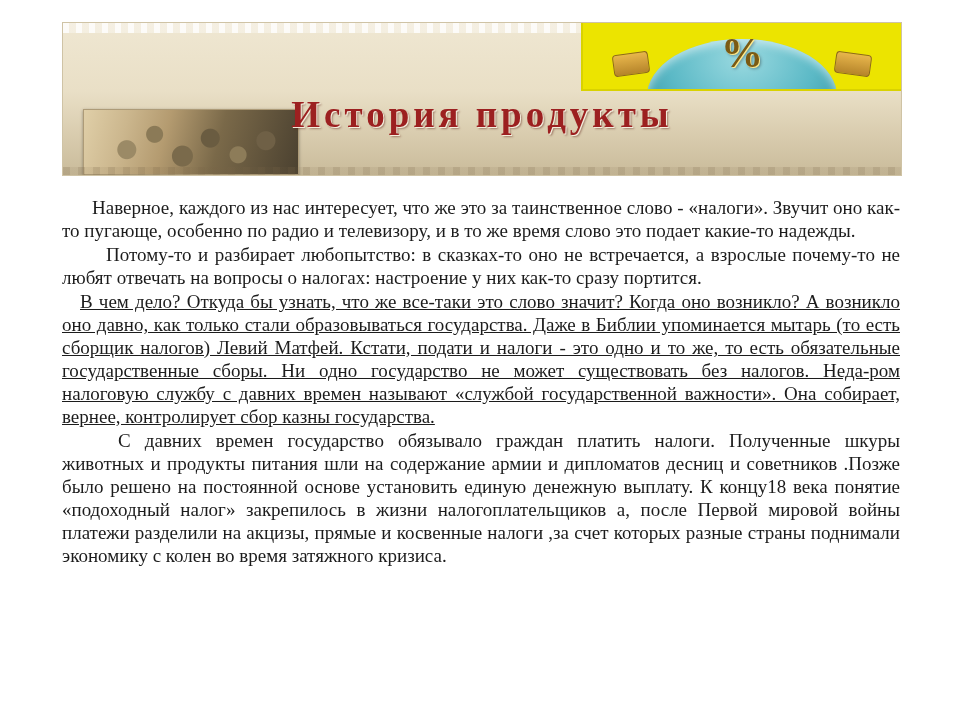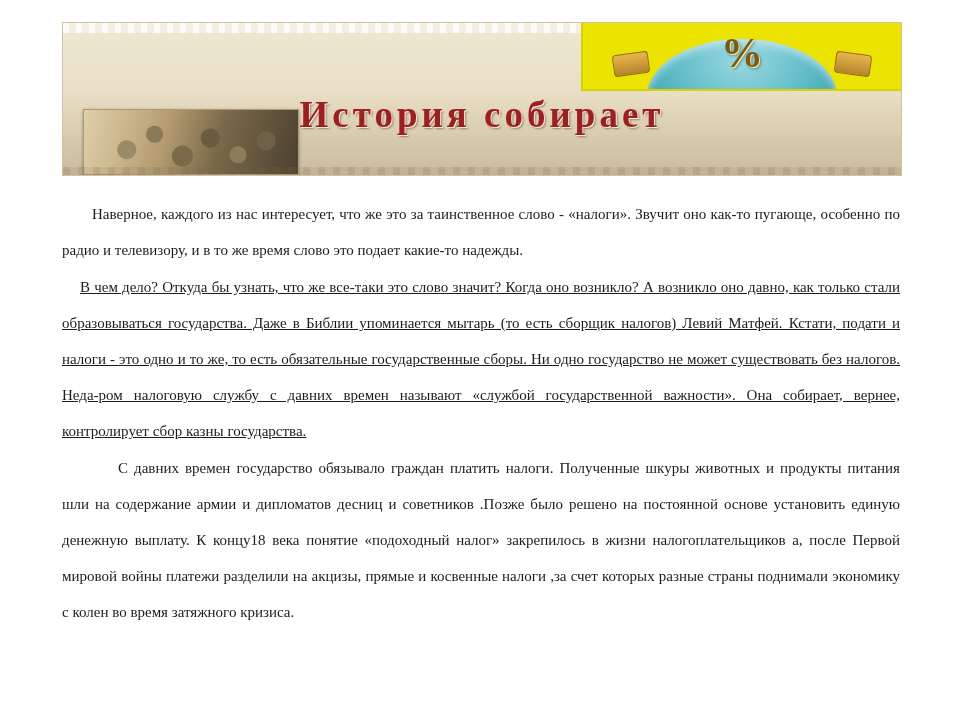--- a/index.html
+++ b/index.html
@@ -149,22 +149,22 @@
   .coin-stack.left  { left: 30px; transform: rotate(-8deg); }
   .coin-stack.right { right: 30px; transform: rotate(8deg); }
 
   
   .article {
     position: absolute;
     left: 62px;
     top: 196px;
     width: 838px;
     color: #1c1c1c;
-    font-size: 15px;
-    line-height: 36px;
+    font-size: 19px;
+    line-height: 23px;
     text-align: justify;
   }
   .article p {
     margin: 0 0 1px 0;
   }
   .p-indent-1 { text-indent: 30px; }
   .p-indent-2 { text-indent: 44px; }
   .p-indent-3 { text-indent: 18px; text-decoration: underline; }
   .p-indent-4 { text-indent: 56px; }
 </style>
@@ -177,22 +177,23 @@
 
     <div class="percent-plaque">
       <div class="coin-stack left"></div>
       <div class="coin-stack right"></div>
       <div class="percent-bowl"></div>
       <div class="percent-glyph">%</div>
     </div>
 
     <div class="coins-photo"></div>
 
-    <div class="banner-title">История собирает</div>
+    <div class="banner-title">История продукты</div>
   </div>
 
   <div class="article">
     <p class="p-indent-1">Наверное, каждого из нас интересует, что же это за таинственное слово - «налоги». Звучит оно как-то  пугающе, особенно по радио и телевизору, и в то же время слово это подает какие-то надежды.</p>
+    <p class="p-indent-2">Потому-то и разбирает любопытство: в сказках-то оно не встречается, а взрослые почему-то не любят отвечать на вопросы о налогах: настроение у них как-то сразу портится.</p>
     <p class="p-indent-3">В чем дело? Откуда бы узнать, что же все-таки это слово значит? Когда оно возникло? А возникло оно давно, как только стали образовываться государства. Даже в Библии упоминается мытарь (то есть сборщик налогов) Левий Матфей. Кстати, подати и налоги - это одно и то же, то есть обязательные государственные сборы. Ни одно государство не может существовать без налогов. Неда-ром налоговую службу с давних времен называют «службой государственной важности». Она собирает, вернее, контролирует сбор казны государства.</p>
     <p class="p-indent-4">С давних времен государство обязывало граждан платить налоги. Полученные шкуры животных и продукты питания шли на содержание армии и дипломатов десниц и советников .Позже было решено на постоянной основе установить единую денежную выплату. К концу18 века понятие «подоходный налог» закрепилось в жизни налогоплательщиков а, после Первой мировой войны платежи разделили на акцизы, прямые и косвенные налоги ,за счет которых разные страны поднимали экономику с колен во время затяжного  кризиса.</p>
   </div>
 
 </div>
 
 </body></html>

